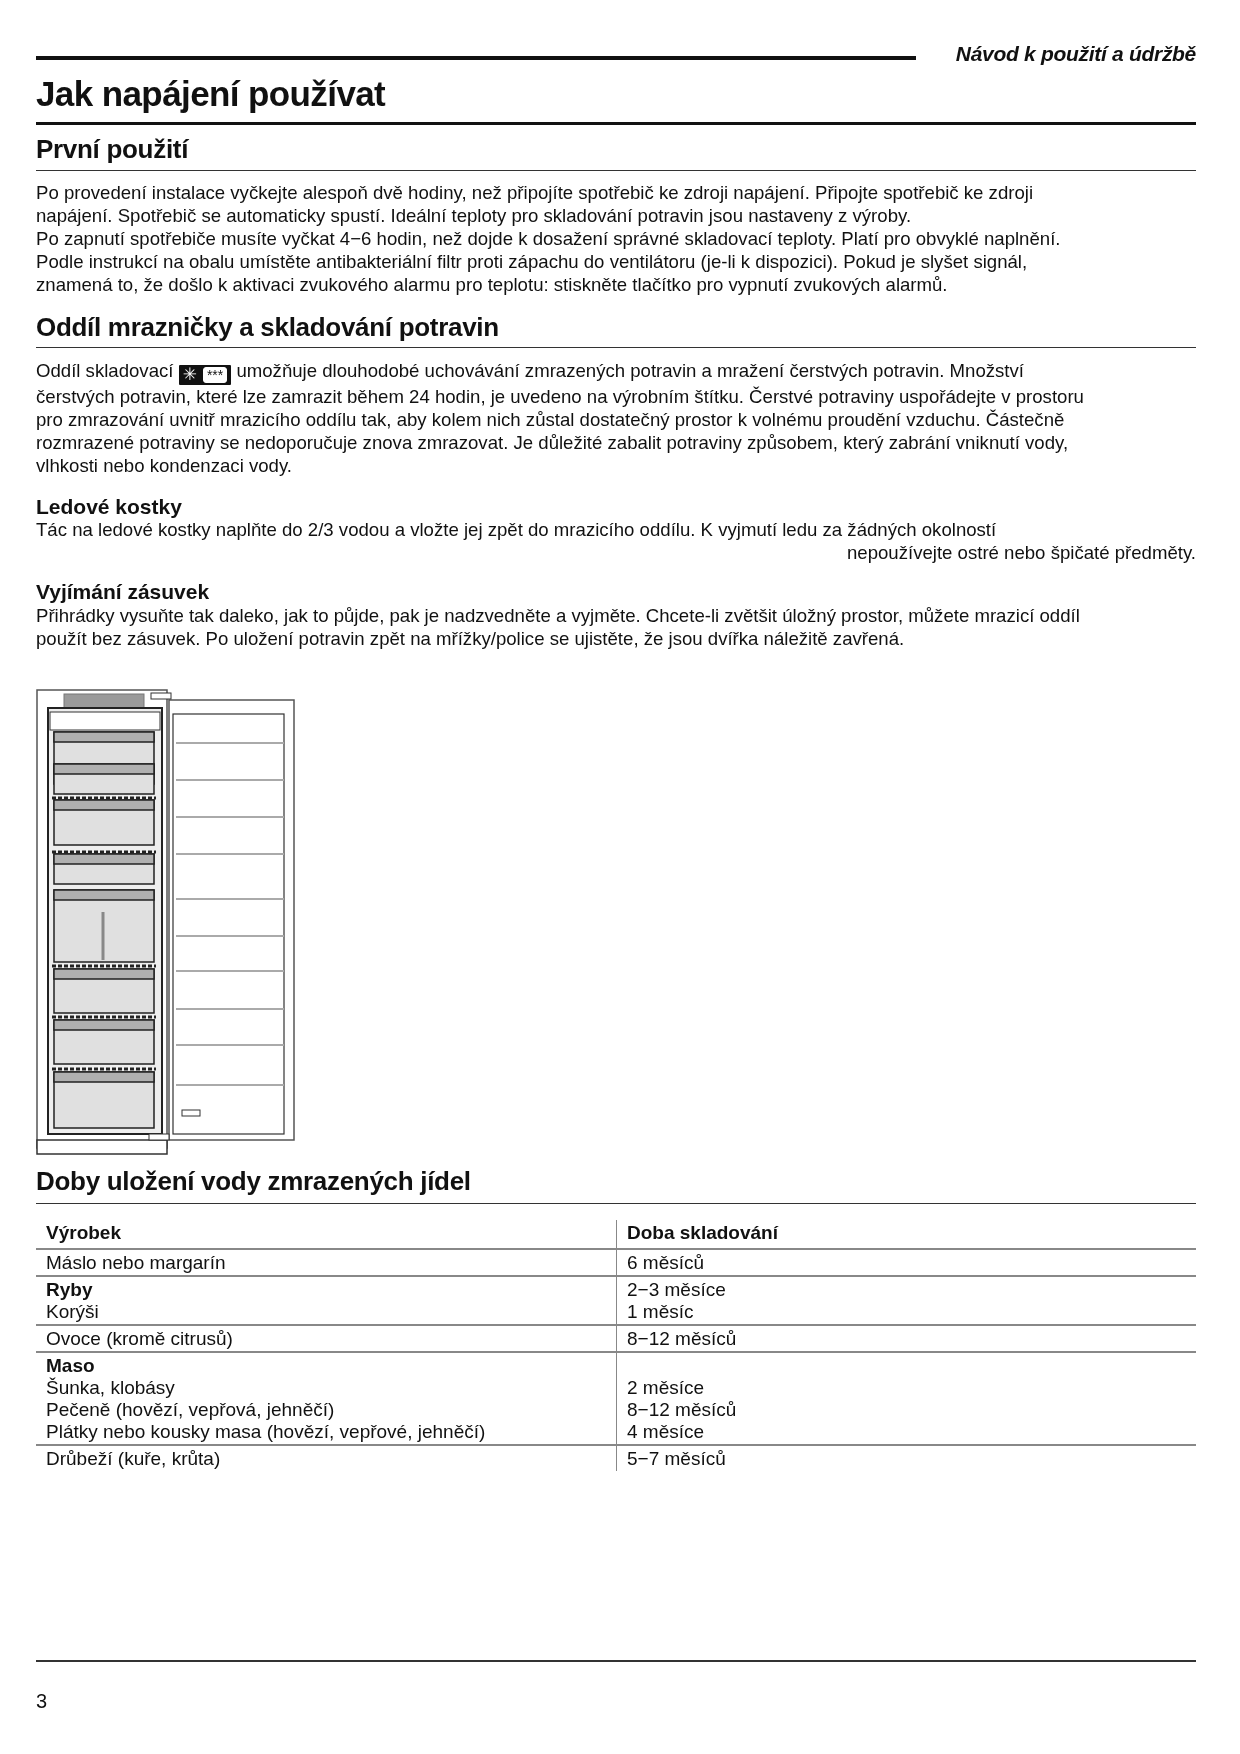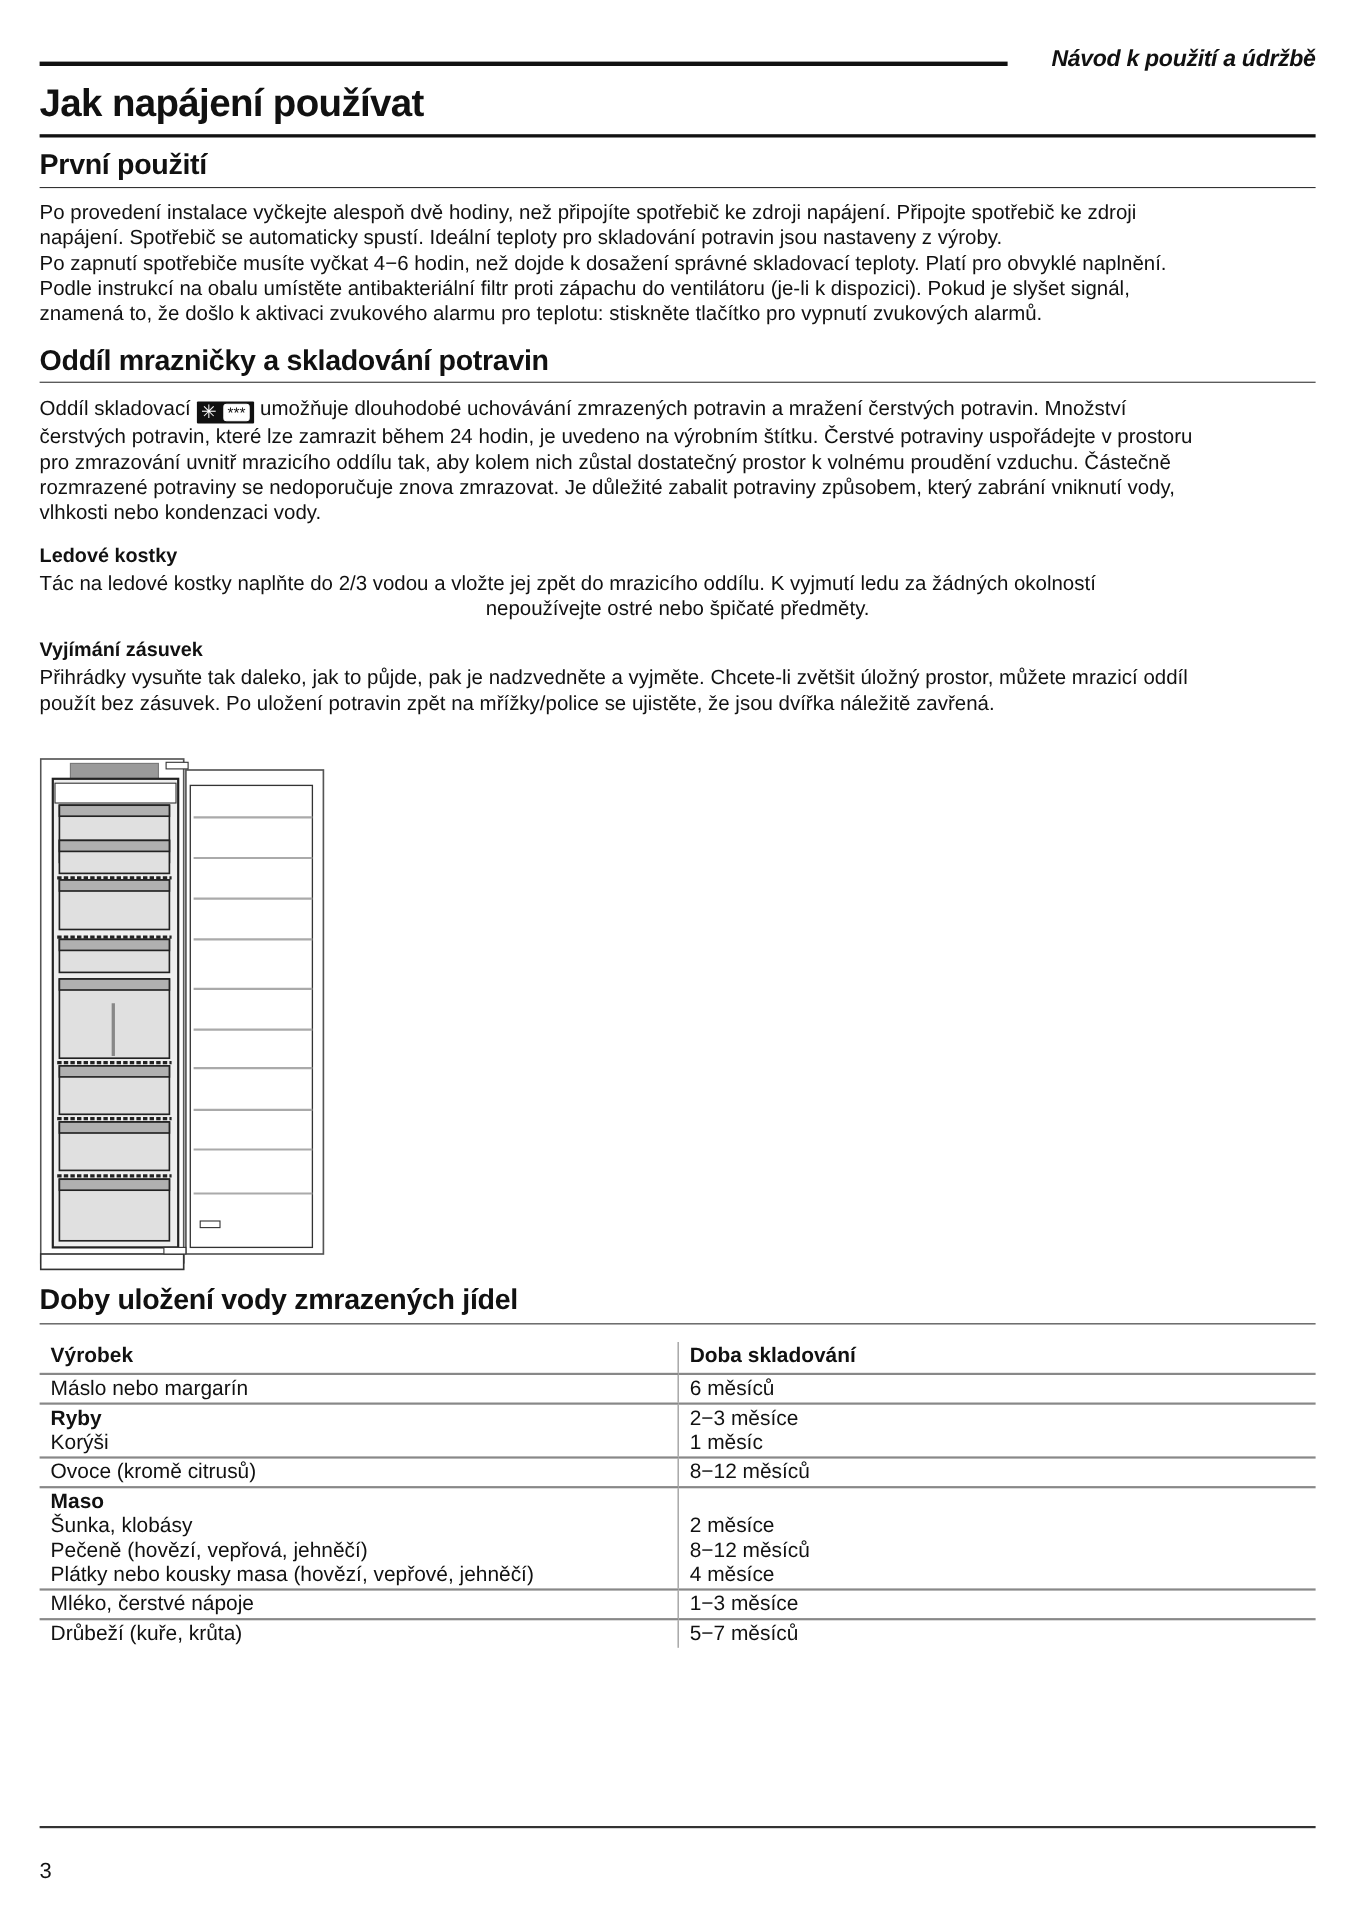--- a/index.html
+++ b/index.html
@@ -8,21 +8,21 @@
   .page { position: absolute; left: 36px; top: 0; width: 1160px; }
   .topbar { position: absolute; left: 0; top: 40px; width: 1160px; height: 30px; }
   .topbar .rule { position: absolute; left: 0; top: 16px; width: 880px; height: 4px; background: #111; }
   .topbar .doc-title { position: absolute; right: 0; top: 2px; font-size: 21px; font-weight: bold; font-style: italic; letter-spacing: -0.3px; }
   h1 { position: absolute; left: 0; top: 74px; margin: 0; font-size: 35px; font-weight: bold; letter-spacing: -0.6px; }
   .h1-rule { position: absolute; left: 0; top: 122px; width: 1160px; height: 3px; background: #111; }
   h2 { position: absolute; left: 0; margin: 0; font-size: 26px; font-weight: bold; letter-spacing: -0.3px; }
   .h2-rule { position: absolute; left: 0; width: 1160px; height: 1px; background: #333; }
   p.body { position: absolute; left: 0; width: 1160px; margin: 0; font-size: 18.6px; line-height: 23px; text-align: justify; }
   .p-line { display: block; }
-  .subhead { position: absolute; left: 0; margin: 0; font-size: 18px; font-weight: bold; }
+  .subhead { position: absolute; left: 0; margin: 0; font-size: 21px; font-weight: bold; }
   .freezer-symbol { display: inline-block; background: #111; color: #fff; font-size: 17px; line-height: 20px; padding: 0 4px; vertical-align: -3px; border-radius: 1px; }
   .freezer-symbol .stars { display: inline-block; border: 1.5px solid #fff; border-radius: 3px; background: #fff; color: #111; padding: 0 3px; margin-left: 6px; font-size: 14px; line-height: 14px; }
   .illustration { position: absolute; left: 0; top: 688px; width: 270px; height: 470px; }
   table.storage { position: absolute; left: 0; top: 1220px; width: 1160px; border-collapse: collapse; font-size: 19px; }
   table.storage td, table.storage th { vertical-align: top; padding: 2px 10px 1px 10px; text-align: left; line-height: 22px; }
   table.storage th { font-weight: bold; padding-bottom: 4px; }
   table.storage td.c1, table.storage th.c1 { width: 560px; border-right: 1px solid #888; }
   table.storage tr.row td { border-top: 2px solid #888; }
   table.storage tr.head th { border-bottom: 0; }
   table.storage .bold { font-weight: bold; }
@@ -63,21 +63,21 @@
     </span>
     <span class="p-line">čerstvých potravin, které lze zamrazit během 24 hodin, je uvedeno na výrobním štítku. Čerstvé potraviny uspořádejte v prostoru</span>
     <span class="p-line">pro zmrazování uvnitř mrazicího oddílu tak, aby kolem nich zůstal dostatečný prostor k volnému proudění vzduchu. Částečně</span>
     <span class="p-line">rozmrazené potraviny se nedoporučuje znova zmrazovat. Je důležité zabalit potraviny způsobem, který zabrání vniknutí vody,</span>
     <span class="p-line" style="text-align:left">vlhkosti nebo kondenzaci vody.</span>
   </p>
 
   <div class="subhead" style="top:495px">Ledové kostky</div>
   <p class="body" style="top:518px">
     <span class="p-line">Tác na ledové kostky naplňte do 2/3 vodou a vložte jej zpět do mrazicího oddílu.  K vyjmutí ledu za žádných okolností</span>
-    <span class="p-line" style="text-align:center">nepoužívejte ostré nebo špičaté předměty.</span>
+    <span class="p-line" style="text-align:right">nepoužívejte ostré nebo špičaté předměty.</span>
   </p>
 
   <div class="subhead" style="top:580px">Vyjímání zásuvek</div>
   <p class="body" style="top:604px">
     <span class="p-line">Přihrádky vysuňte tak daleko, jak to půjde, pak je nadzvedněte a vyjměte. Chcete-li zvětšit úložný prostor, můžete mrazicí oddíl</span>
     <span class="p-line" style="text-align:left">použít bez zásuvek. Po uložení potravin zpět na mřížky/police se ujistěte, že jsou dvířka náležitě zavřená.</span>
   </p>
 
   <svg class="illustration" viewBox="0 0 270 470" xmlns="http://www.w3.org/2000/svg">
 
@@ -181,28 +181,20 @@
           </td>
           <td>
             <span class="line">&nbsp;</span>
             <span class="line">2 měsíce</span>
             <span class="line">8−12 měsíců</span>
             <span class="line">4 měsíce</span>
           </td>
         </tr>
         <tr class="row">
           <td class="c1">
-            <span class="line">Mléko, čerstvé nápoje</span>
-          </td>
-          <td>
-            <span class="line">1−3 měsíce</span>
-          </td>
-        </tr>
-        <tr class="row">
-          <td class="c1">
             <span class="line">Drůbeží (kuře, krůta)</span>
           </td>
           <td>
             <span class="line">5−7 měsíců</span>
           </td>
         </tr>
       </tbody>
   </table>
 
   <div class="footer-rule"></div>

